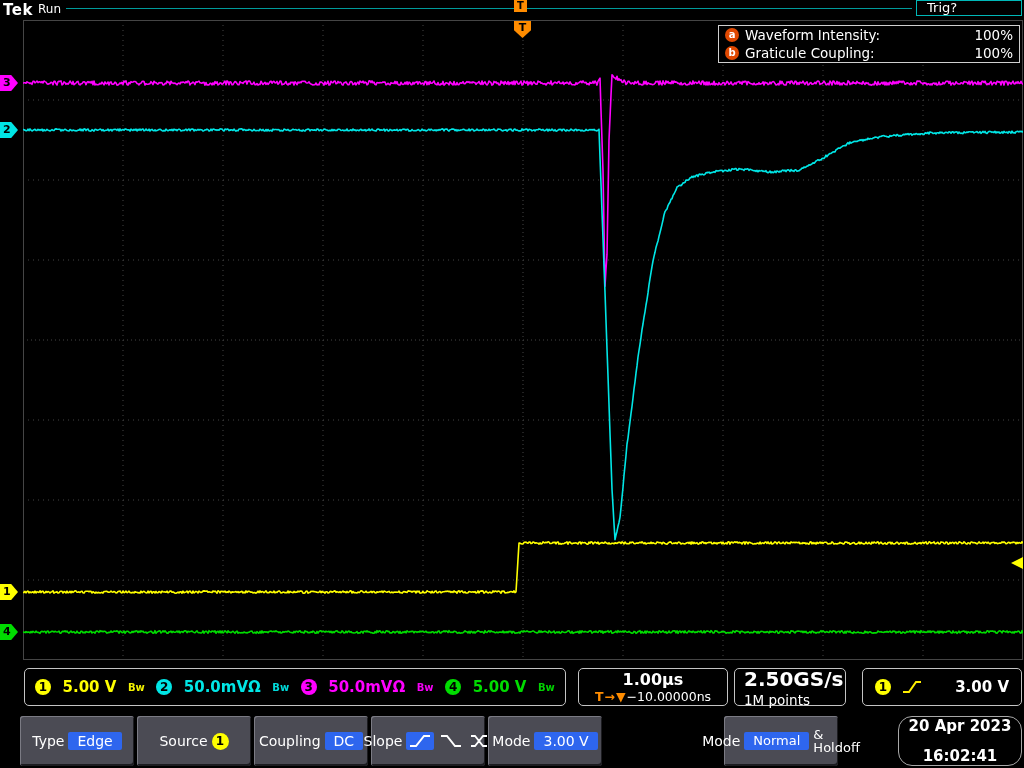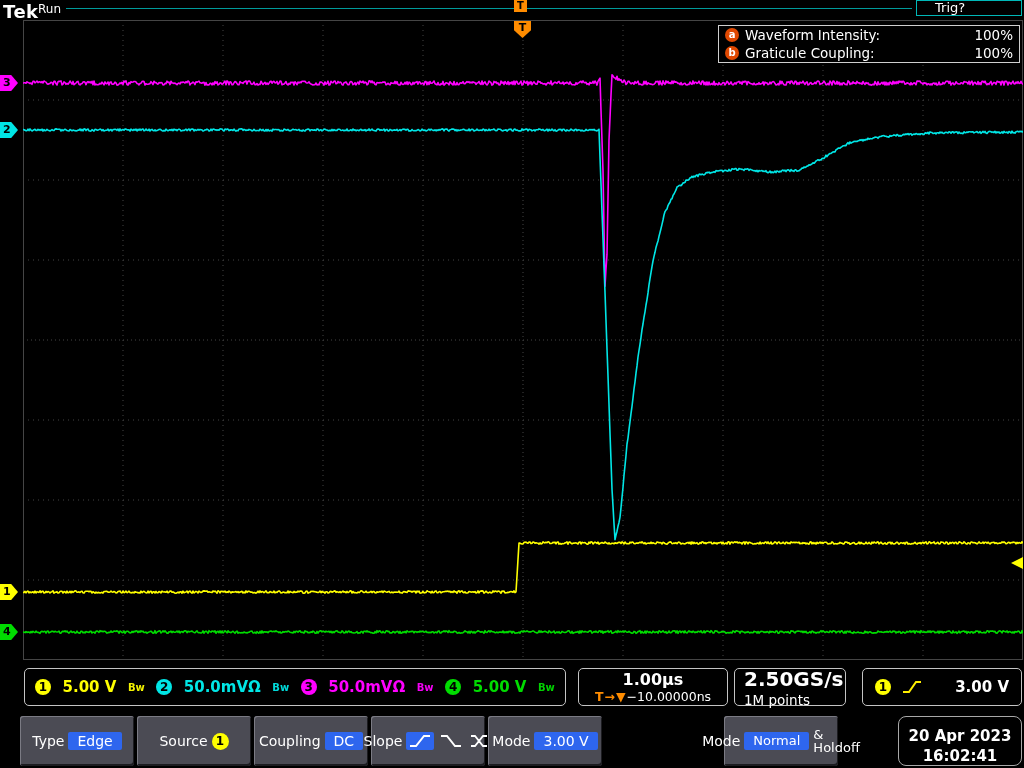--- a/index.html
+++ b/index.html
@@ -1,25 +1,25 @@
 <!DOCTYPE html>
 <html><head>
 <meta charset="utf-8">
 <style>
   *{box-sizing:border-box;margin:0;padding:0}
   html,body{width:1024px;height:768px;background:#000;overflow:hidden}
   body{position:relative;font-family:"DejaVu Sans","Liberation Sans",sans-serif;color:#fff}
   .abs{position:absolute}
 
   
-  .brand{left:3px;top:1px;font-size:18px;font-weight:bold;letter-spacing:0.5px}
+  .brand{left:3px;top:1px;font-size:15px;font-weight:bold;letter-spacing:0.5px}
   .acq-status{left:38px;top:2px;font-size:12px}
   .top-sep{left:66px;top:8px;width:846px;height:1px;background:#009a9a}
   .trig-status{left:916px;top:0;width:106px;height:16px;border:1px solid #00b7b7;
-               font-size:13px;line-height:14px;padding-left:18px;background:#000}
+               font-size:13px;line-height:14px;padding-left:10px;background:#000}
   .trig-top{left:514px;top:0;width:13px;height:12px;background:#ff8c00;color:#000;
             font-size:10px;font-weight:bold;text-align:center;line-height:12px;z-index:8}
 
   
   .intensity{left:718px;top:25px;width:302px;height:38px;border:1px solid #cfcfcf;
              background:#000;z-index:7;padding:1px 6px;display:flex;flex-direction:column;justify-content:center;gap:1px}
   .int-row{display:flex;align-items:center;gap:6px;font-size:13.5px;height:17px}
   .int-badge{width:14px;height:14px;border-radius:50%;background:#e04800;color:#fff;
              font-size:10px;font-weight:bold;text-align:center;line-height:14px;flex:none}
   .int-val{margin-left:auto}
@@ -61,22 +61,22 @@
        box-shadow:inset 1px 1px 0 #7b7b84,inset -1px -2px 0 #1c1c20;
        display:flex;align-items:center;justify-content:center;gap:4px;
        font-size:14px;cursor:default}
   .chip{background:#2e66ee;padding:0 9px;border-radius:2px;line-height:18px}
   .srccirc{width:17px;height:17px;border-radius:50%;color:#000;font-size:12px;font-weight:bold;
            text-align:center;line-height:17px}
   .slope-row{display:flex;align-items:center;gap:5px}
   .slope-sel{background:#2e66ee;border-radius:2px;padding:1px 2px;display:flex}
   .mode-extra{font-size:13px;line-height:13px}
   .dt-box{left:898px;top:716px;width:124px;height:50px;background:#000;border:1px solid #a8a8a8;
-          border-radius:8px;display:flex;flex-direction:column;align-items:center;
-          justify-content:flex-end;font-size:15px;font-weight:bold;gap:2px}
+          border-radius:14px;display:flex;flex-direction:column;align-items:center;
+          justify-content:space-between;font-size:15px;font-weight:bold;gap:2px}
 </style>
 </head>
 <body>
 
 <div class="abs brand">Tek</div>
 <div class="abs acq-status">Run</div>
 <div class="abs top-sep"></div>
 <div class="abs trig-top">T</div>
 <div class="abs trig-status">Trig?</div>
 

